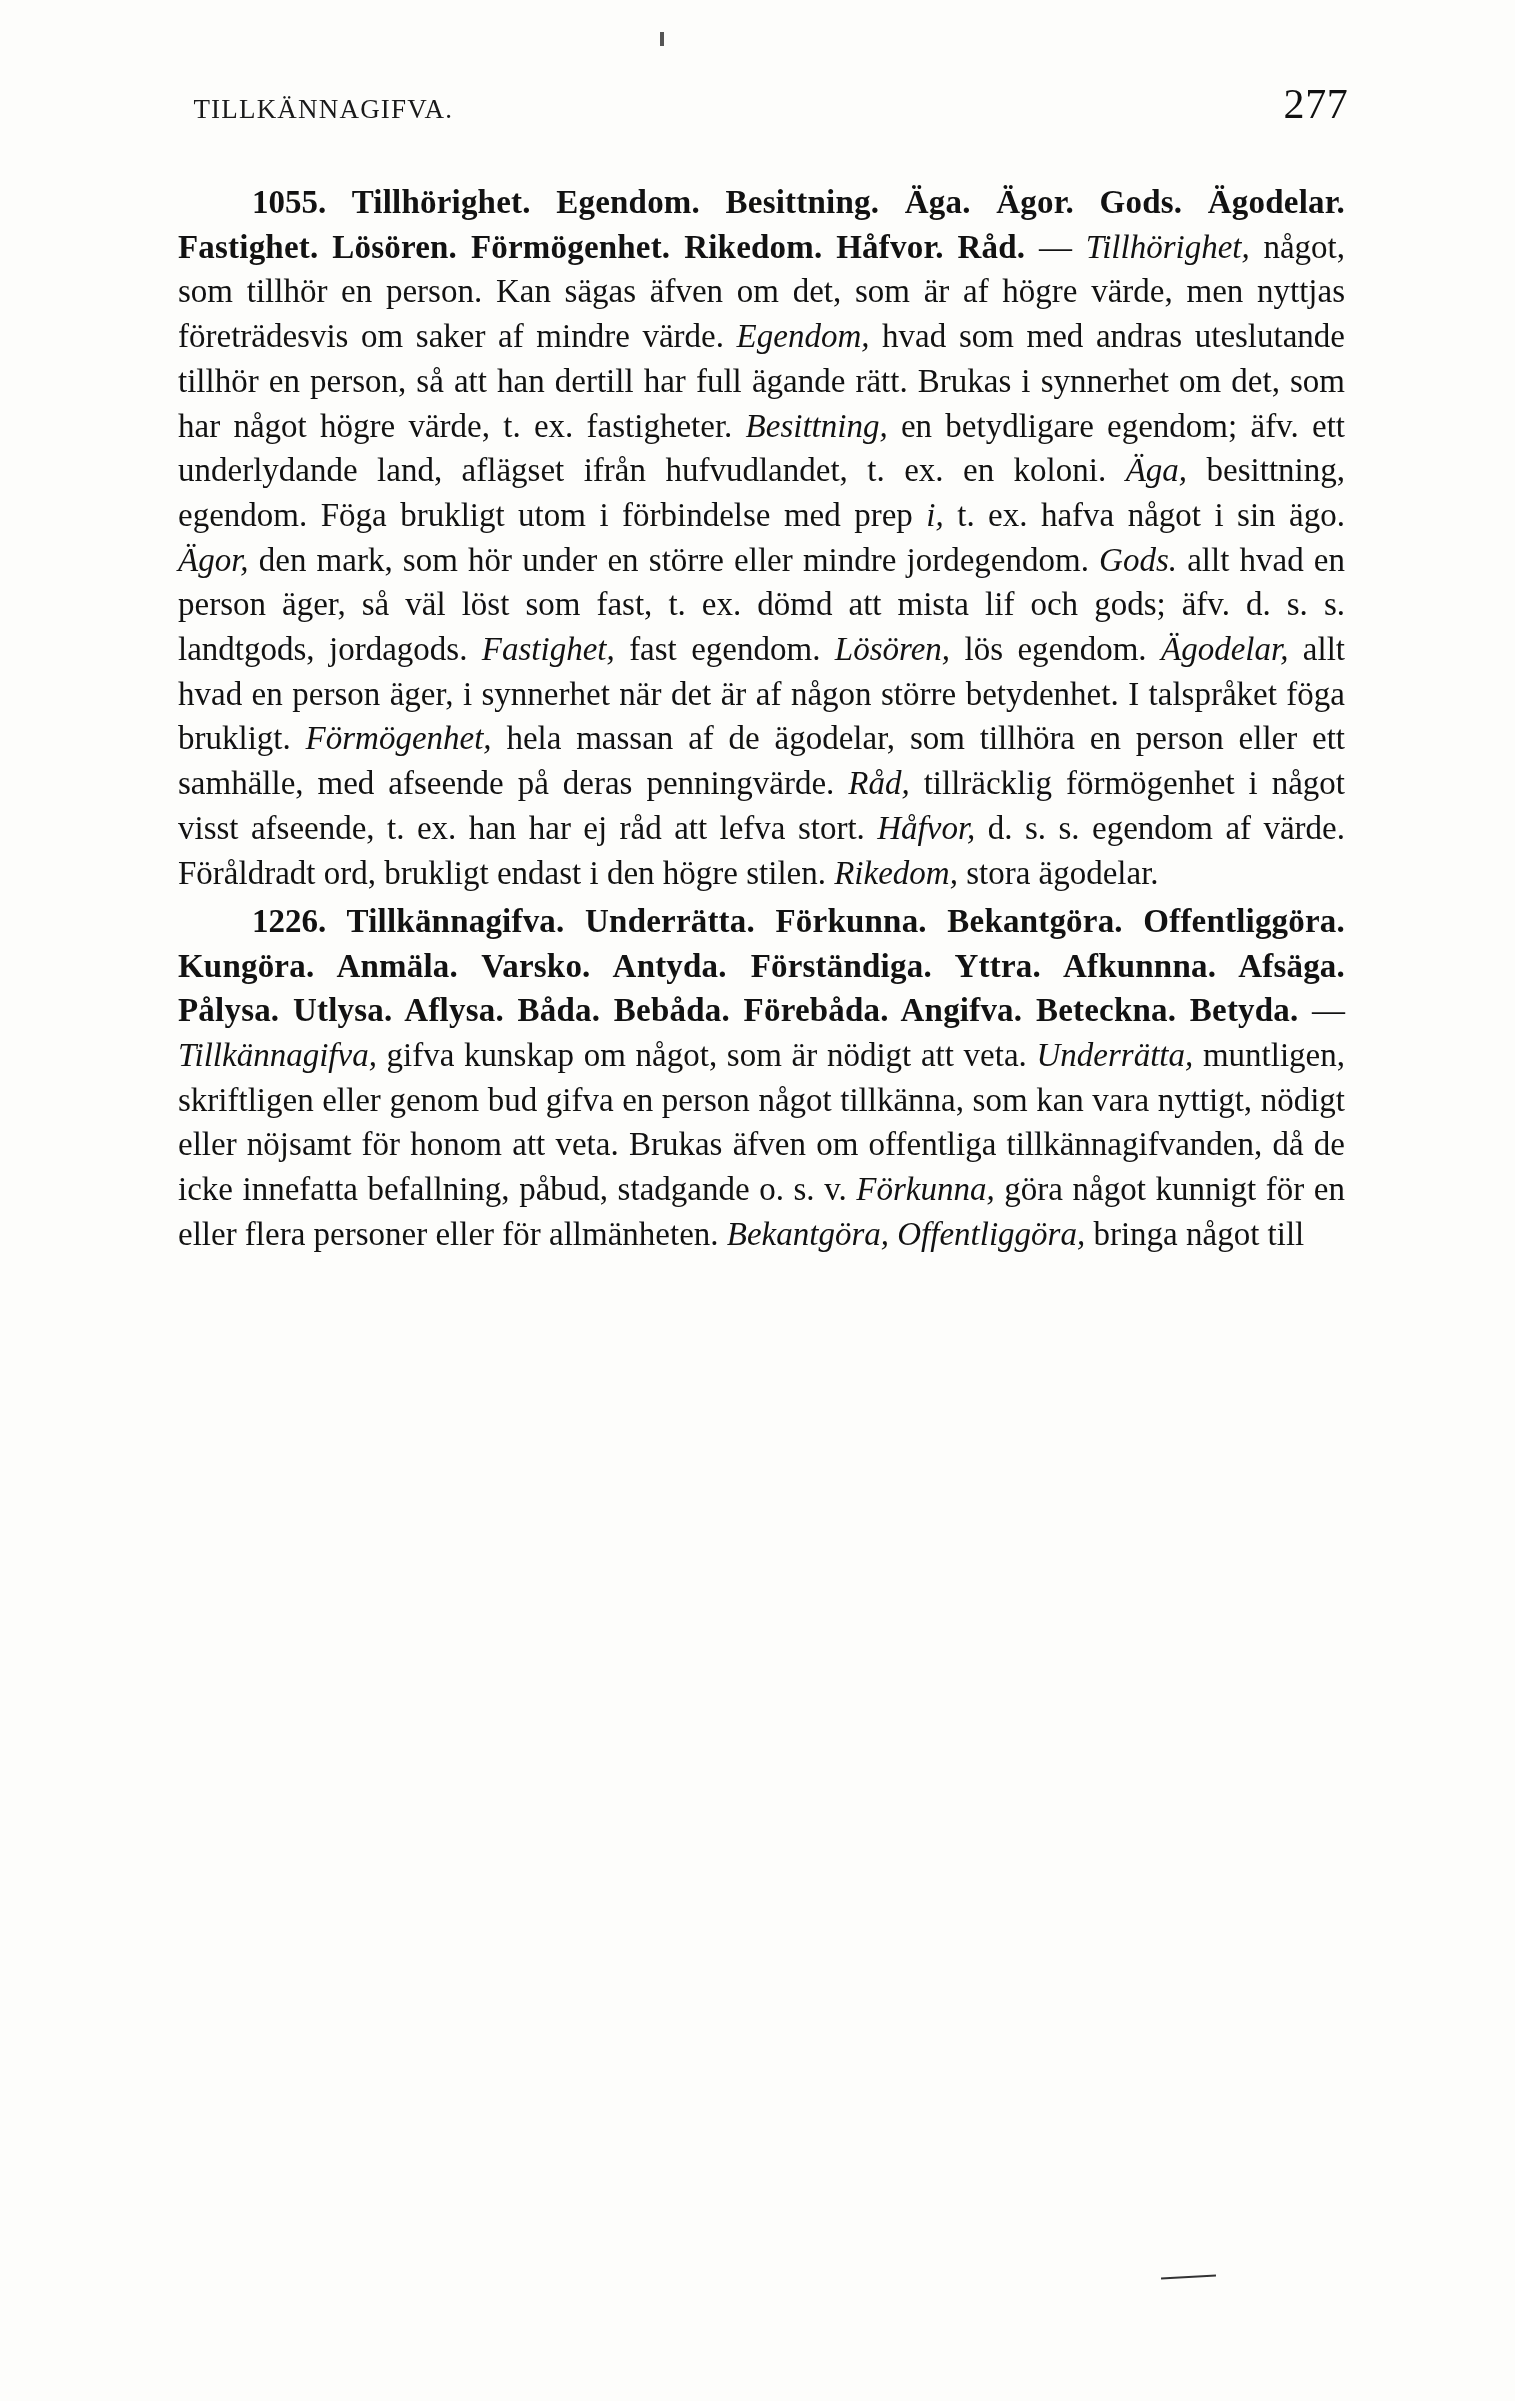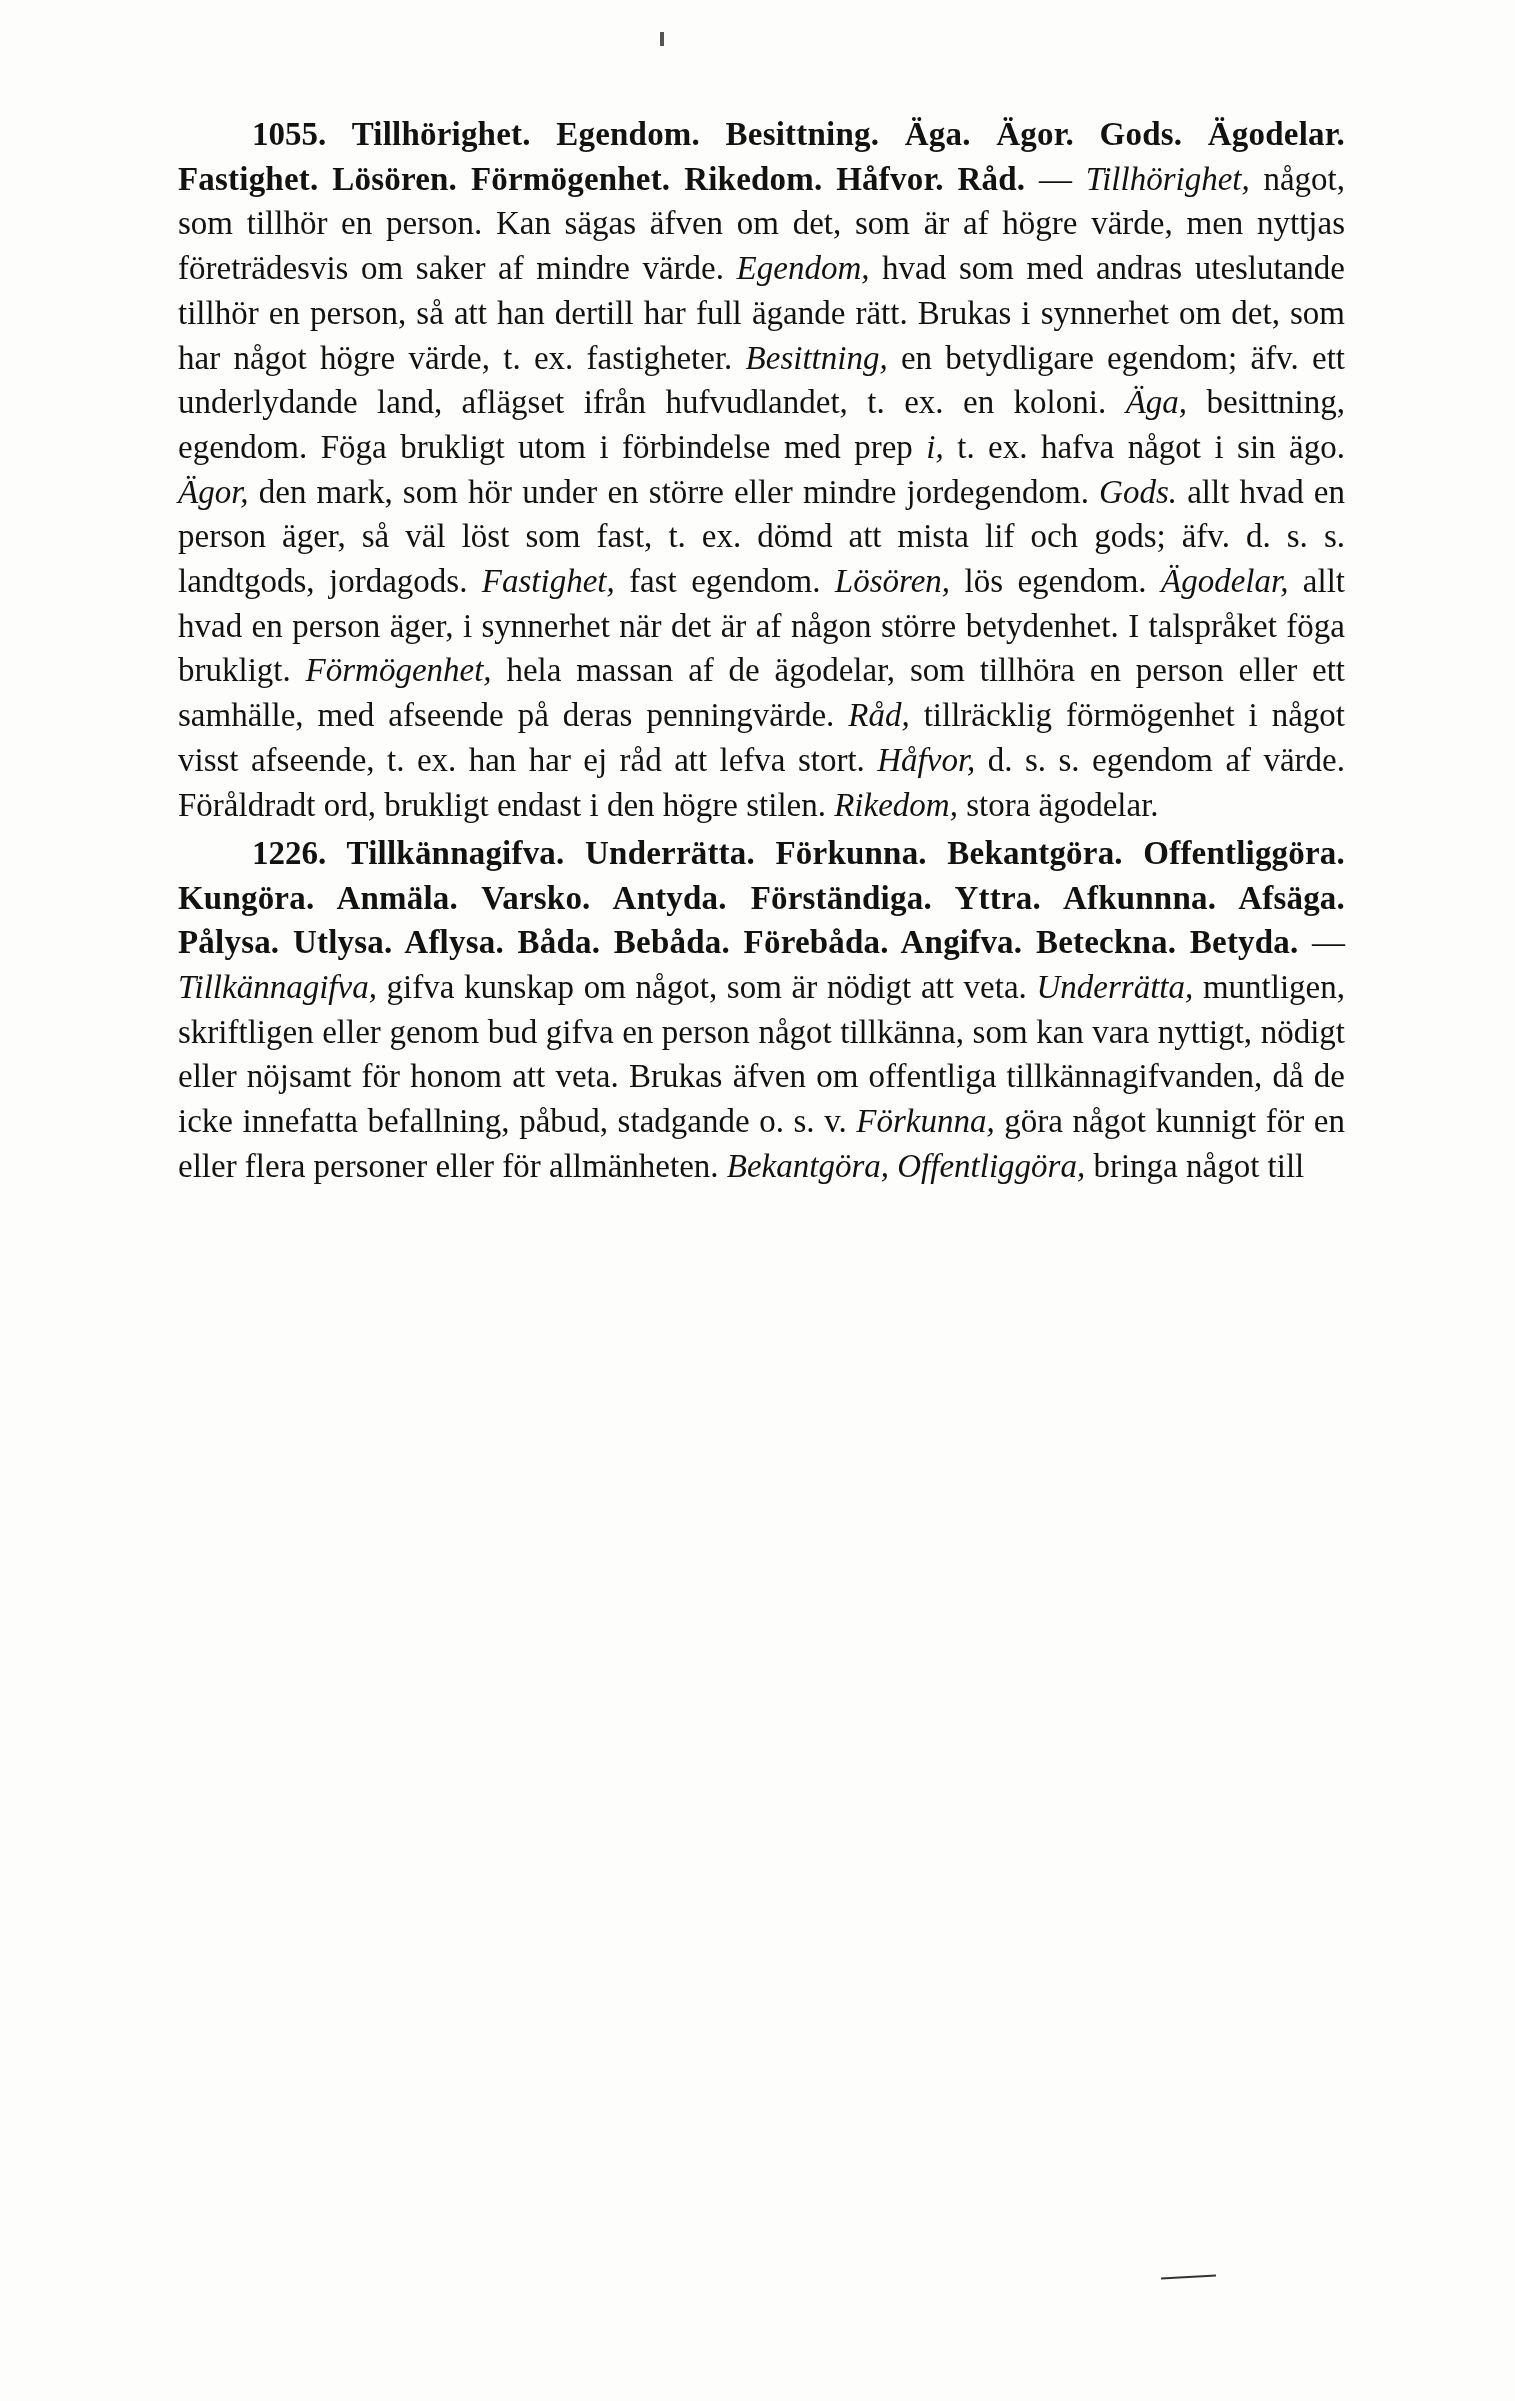--- a/index.html
+++ b/index.html
@@ -43,21 +43,21 @@
     text-transform: uppercase;
     color: #1a1a1a;
   }
   .page-number {
     font-size: 42px;
     font-weight: 400;
     color: #111111;
     letter-spacing: 0.6px;
   }
   .body-text {
-    margin-top: 32px;
+    margin-top: 52px;
     font-size: 33px;
     line-height: 1.355;
     text-align: justify;
     text-justify: inter-word;
     color: #121212;
     hyphens: manual;
   }
   .body-text p {
     margin: 0;
     text-indent: 0;
@@ -102,20 +102,24 @@
 </style>
 </head>
 <body>
 
 <div class="page">
 
   <div class="top-tick"></div>
 
   <div class="content">
 
+    <div class="header-row">
+      <div class="running-head">TILLKÄNNAGIFVA.</div>
+      <div class="page-number">277</div>
+    </div>
 
     <div class="body-text">
 
       <p class="entry">
         <span class="num-indent"></span><b>1055.</b>
         <b class="headword-block">Tillhörighet. Egendom. Besittning. Äga. Ägor. Gods. Ägodelar. Fastighet. Lösören. Förmögenhet. Rikedom. Håfvor. Råd.</b>
         <span>—</span>
         <span><i>Tillhörighet,</i> något, som tillhör en person. Kan sägas äfven om det, som är af högre värde, men nyttjas företrädesvis om saker af mindre värde. <i>Egendom,</i> hvad som med andras uteslutande tillhör en person, så att han dertill har full ägande rätt. Brukas i synnerhet om det, som har något högre värde, t. ex. fastigheter. <i>Besittning,</i> en betydligare egendom; äfv. ett underlydande land, aflägset ifrån hufvudlandet, t. ex. en koloni. <i>Äga,</i> besittning, egendom. Föga brukligt utom i förbindelse med prep <i>i,</i> t. ex. hafva något i sin ägo. <i>Ägor,</i> den mark, som hör under en större eller mindre jordegendom. <i>Gods.</i> allt hvad en person äger, så väl löst som fast, t. ex. dömd att mista lif och gods; äfv. d. s. s. landtgods, jordagods. <i>Fastighet,</i> fast egendom. <i>Lösören,</i> lös egendom. <i>Ägodelar,</i> allt hvad en person äger, i synnerhet när det är af någon större betydenhet. I talspråket föga brukligt. <i>Förmögenhet,</i> hela massan af de ägodelar, som tillhöra en person eller ett samhälle, med afseende på deras penningvärde. <i>Råd,</i> tillräcklig förmögenhet i något visst afseende, t. ex. han har ej råd att lefva stort. <i>Håfvor,</i> d. s. s. egendom af värde. Föråldradt ord, brukligt endast i den högre stilen. <i>Rikedom,</i> stora ägodelar.</span>
       </p>
 

